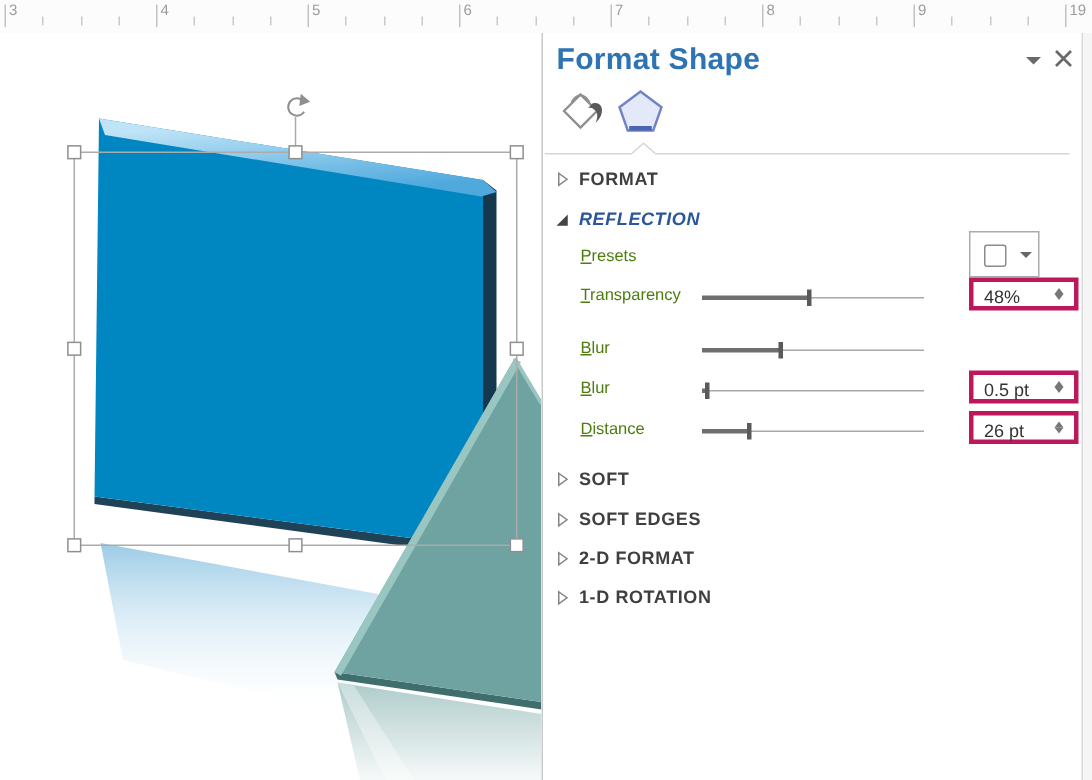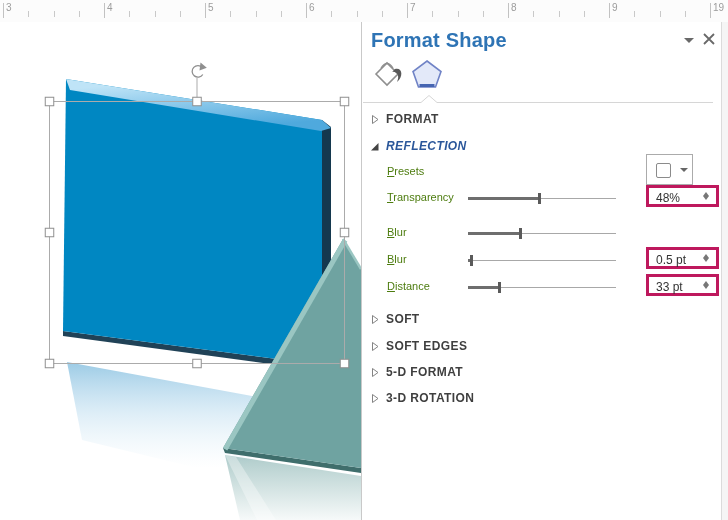--- a/index.html
+++ b/index.html
@@ -254,21 +254,21 @@
     </div>
 
     <div class="row" style="top:255px">
       <span class="ctl-label">Distance</span>
       <div class="slider">
         <div class="track"></div>
           <div class="fill" style="width: 21%;"></div>
           <div class="thumb" style="left: 21%;"></div>
       </div>
       <div class="spinbox">
-        <span class="spin-val">33 pt</span>
+        <span class="spin-val">26 pt</span>
         <div class="spin-up"></div>
         <div class="spin-down"></div>
       </div>
     </div>
 
     <div class="sect" style="top:288px">
       <svg class="marker" width="10" height="11" viewBox="0 0 10 11">
         <path d="M2.5 1.5 L8 5.5 L2.5 9.5 Z" fill="#ffffff" stroke="#848484"></path>
       </svg>
       <span class="sect-label">SOFT</span>
@@ -276,24 +276,24 @@
     <div class="sect" style="top:315px">
       <svg class="marker" width="10" height="11" viewBox="0 0 10 11">
         <path d="M2.5 1.5 L8 5.5 L2.5 9.5 Z" fill="#ffffff" stroke="#848484"></path>
       </svg>
       <span class="sect-label">SOFT EDGES</span>
     </div>
     <div class="sect" style="top:341px">
       <svg class="marker" width="10" height="11" viewBox="0 0 10 11">
         <path d="M2.5 1.5 L8 5.5 L2.5 9.5 Z" fill="#ffffff" stroke="#848484"></path>
       </svg>
-      <span class="sect-label">5-D FORMAT</span>
+      <span class="sect-label">2-D FORMAT</span>
     </div>
     <div class="sect" style="top:367px">
       <svg class="marker" width="10" height="11" viewBox="0 0 10 11">
         <path d="M2.5 1.5 L8 5.5 L2.5 9.5 Z" fill="#ffffff" stroke="#848484"></path>
       </svg>
-      <span class="sect-label">3-D ROTATION</span>
+      <span class="sect-label">1-D ROTATION</span>
     </div>
   </div>
 
   <div id="gutter"></div>
 </div>
 
 </body></html>

